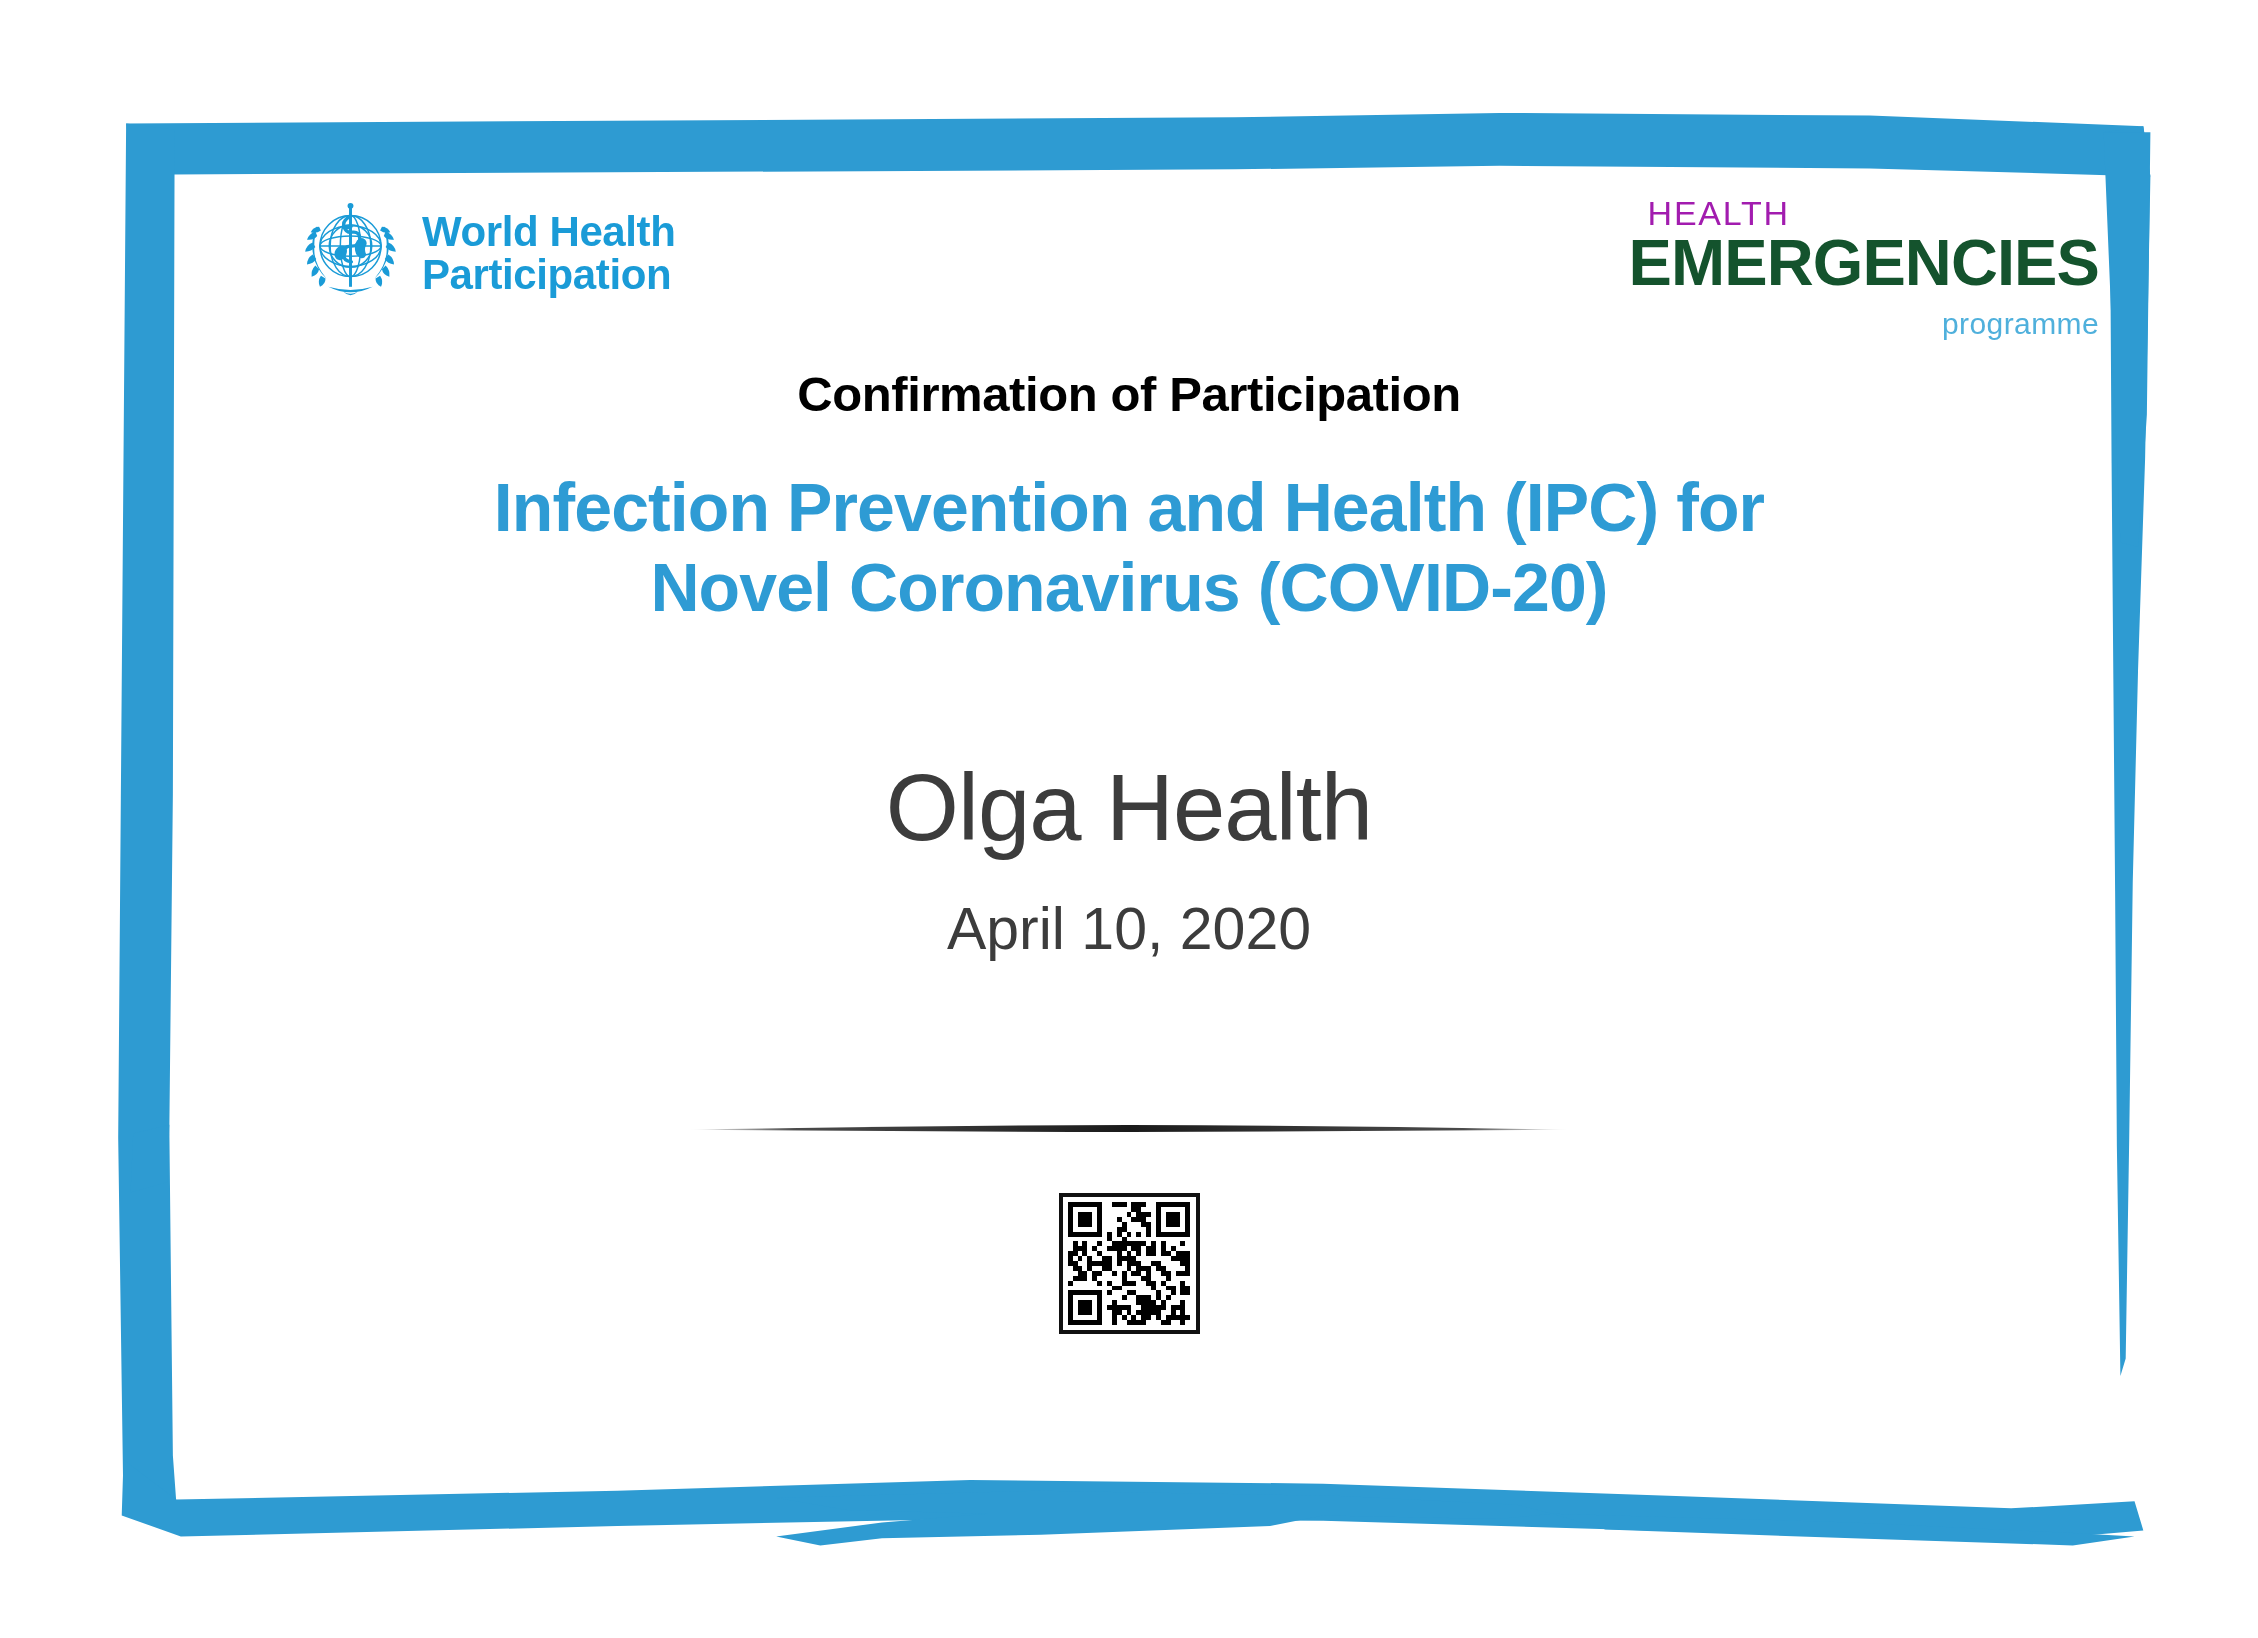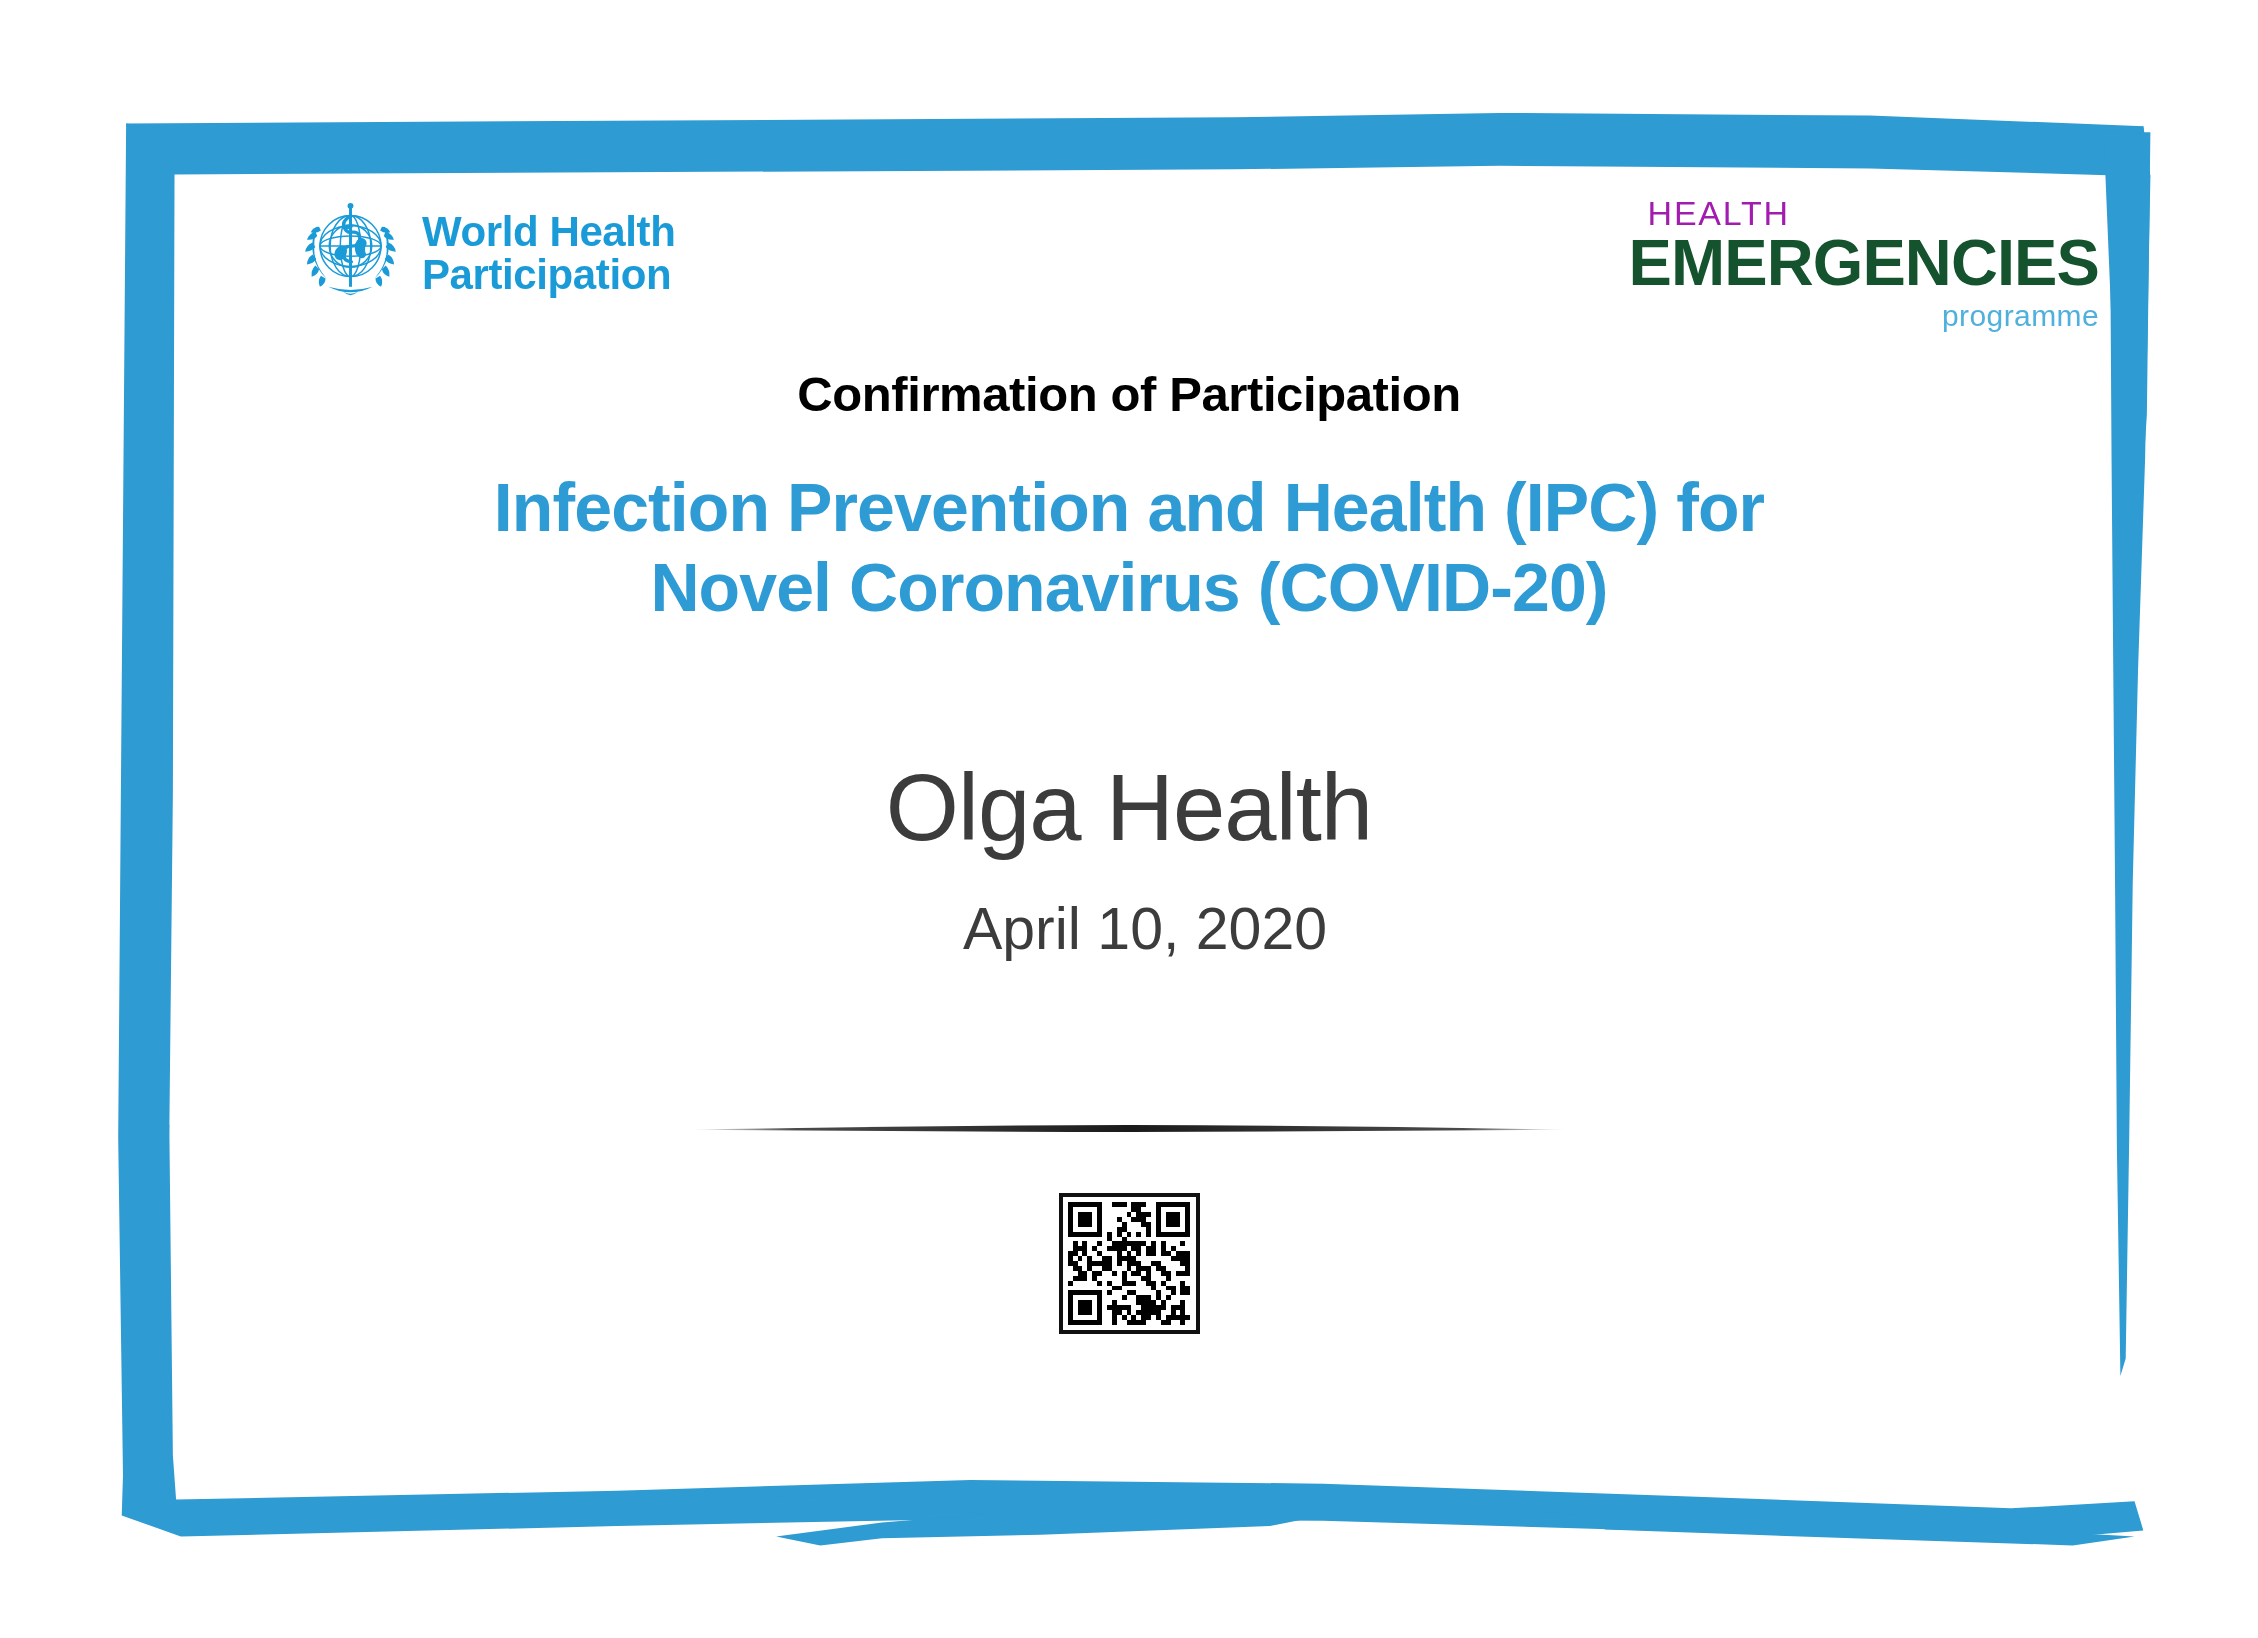--- a/index.html
+++ b/index.html
@@ -97,21 +97,21 @@
     letter-spacing: -0.9px;
     display: block;
     line-height: 0.95;
   }
   .he-programme {
     color: #4FB0DC;
     font-size: 30px;
     font-weight: normal;
     display: block;
     text-align: right;
-    margin-top: 7px;
+    margin-top: 15px;
     letter-spacing: 0.4px;
   }
 
   
   .confirm-line {
     position: absolute;
     left: 0;
     top: 225px;
     width: 1906px;
     text-align: center;
@@ -142,21 +142,21 @@
     top: 613px;
     width: 1906px;
     text-align: center;
     font-size: 94px;
     font-weight: normal;
     color: #3C3C3C;
     letter-spacing: -0.9px;
   }
   .recipient-date {
     position: absolute;
-    left: 16px;
+    left: 0;
     top: 754px;
     width: 1906px;
     text-align: center;
     font-size: 59px;
     font-weight: normal;
     color: #3C3C3C;
   }
 
   
   .divider-wrap {

